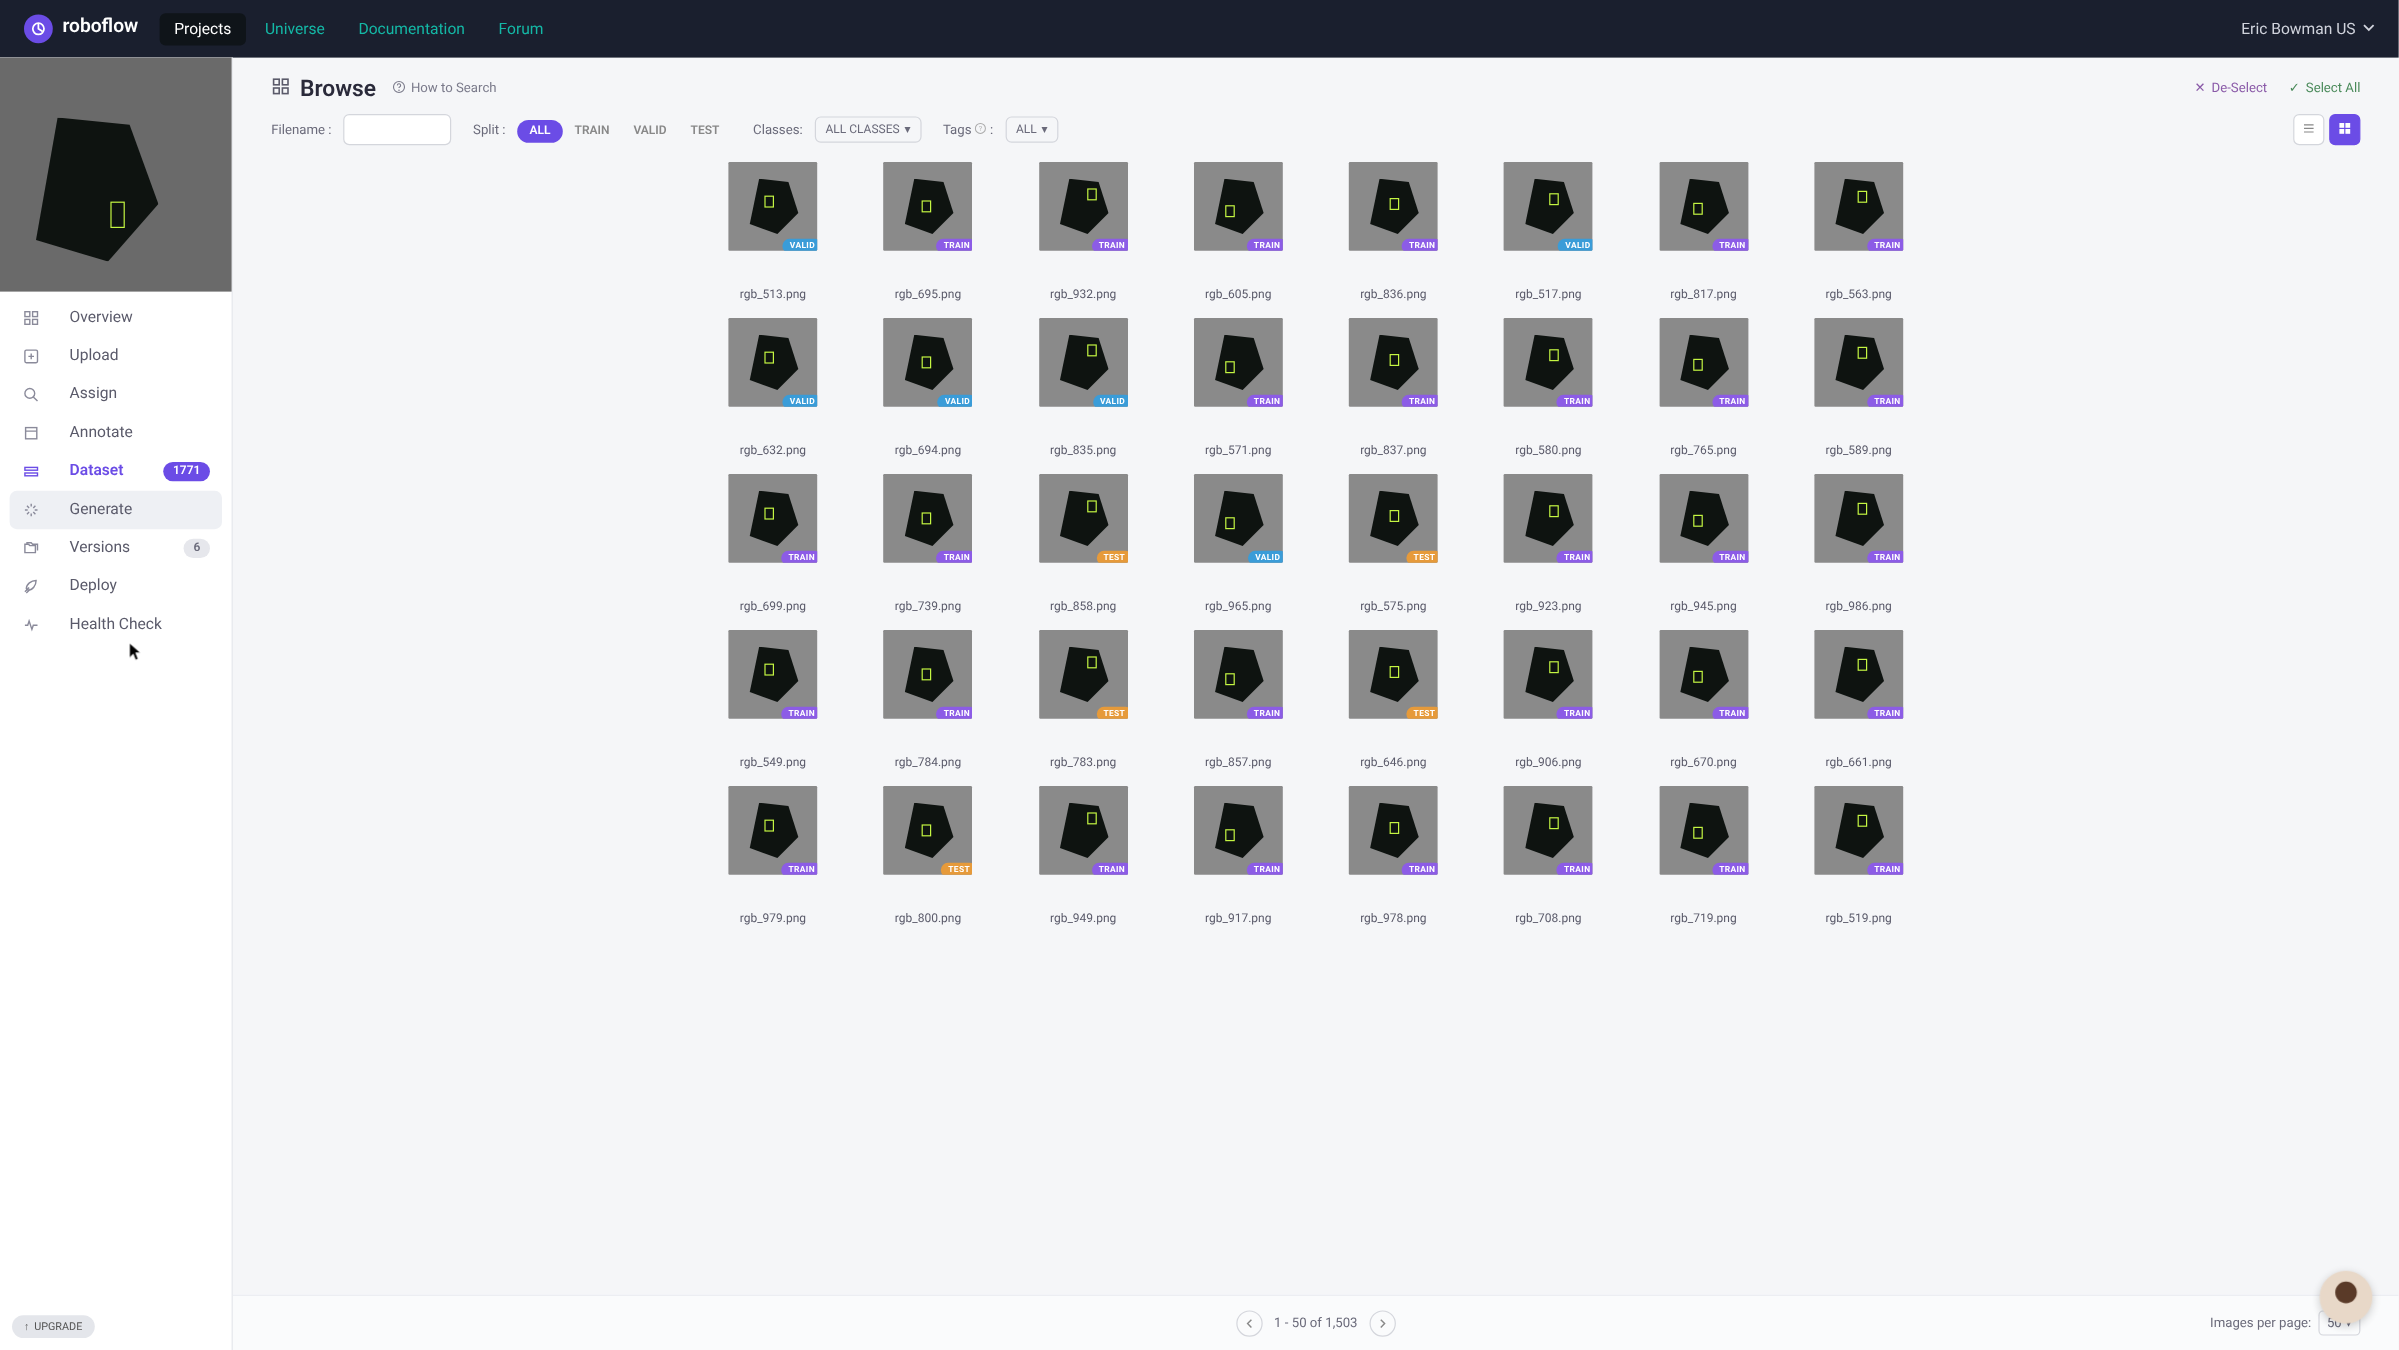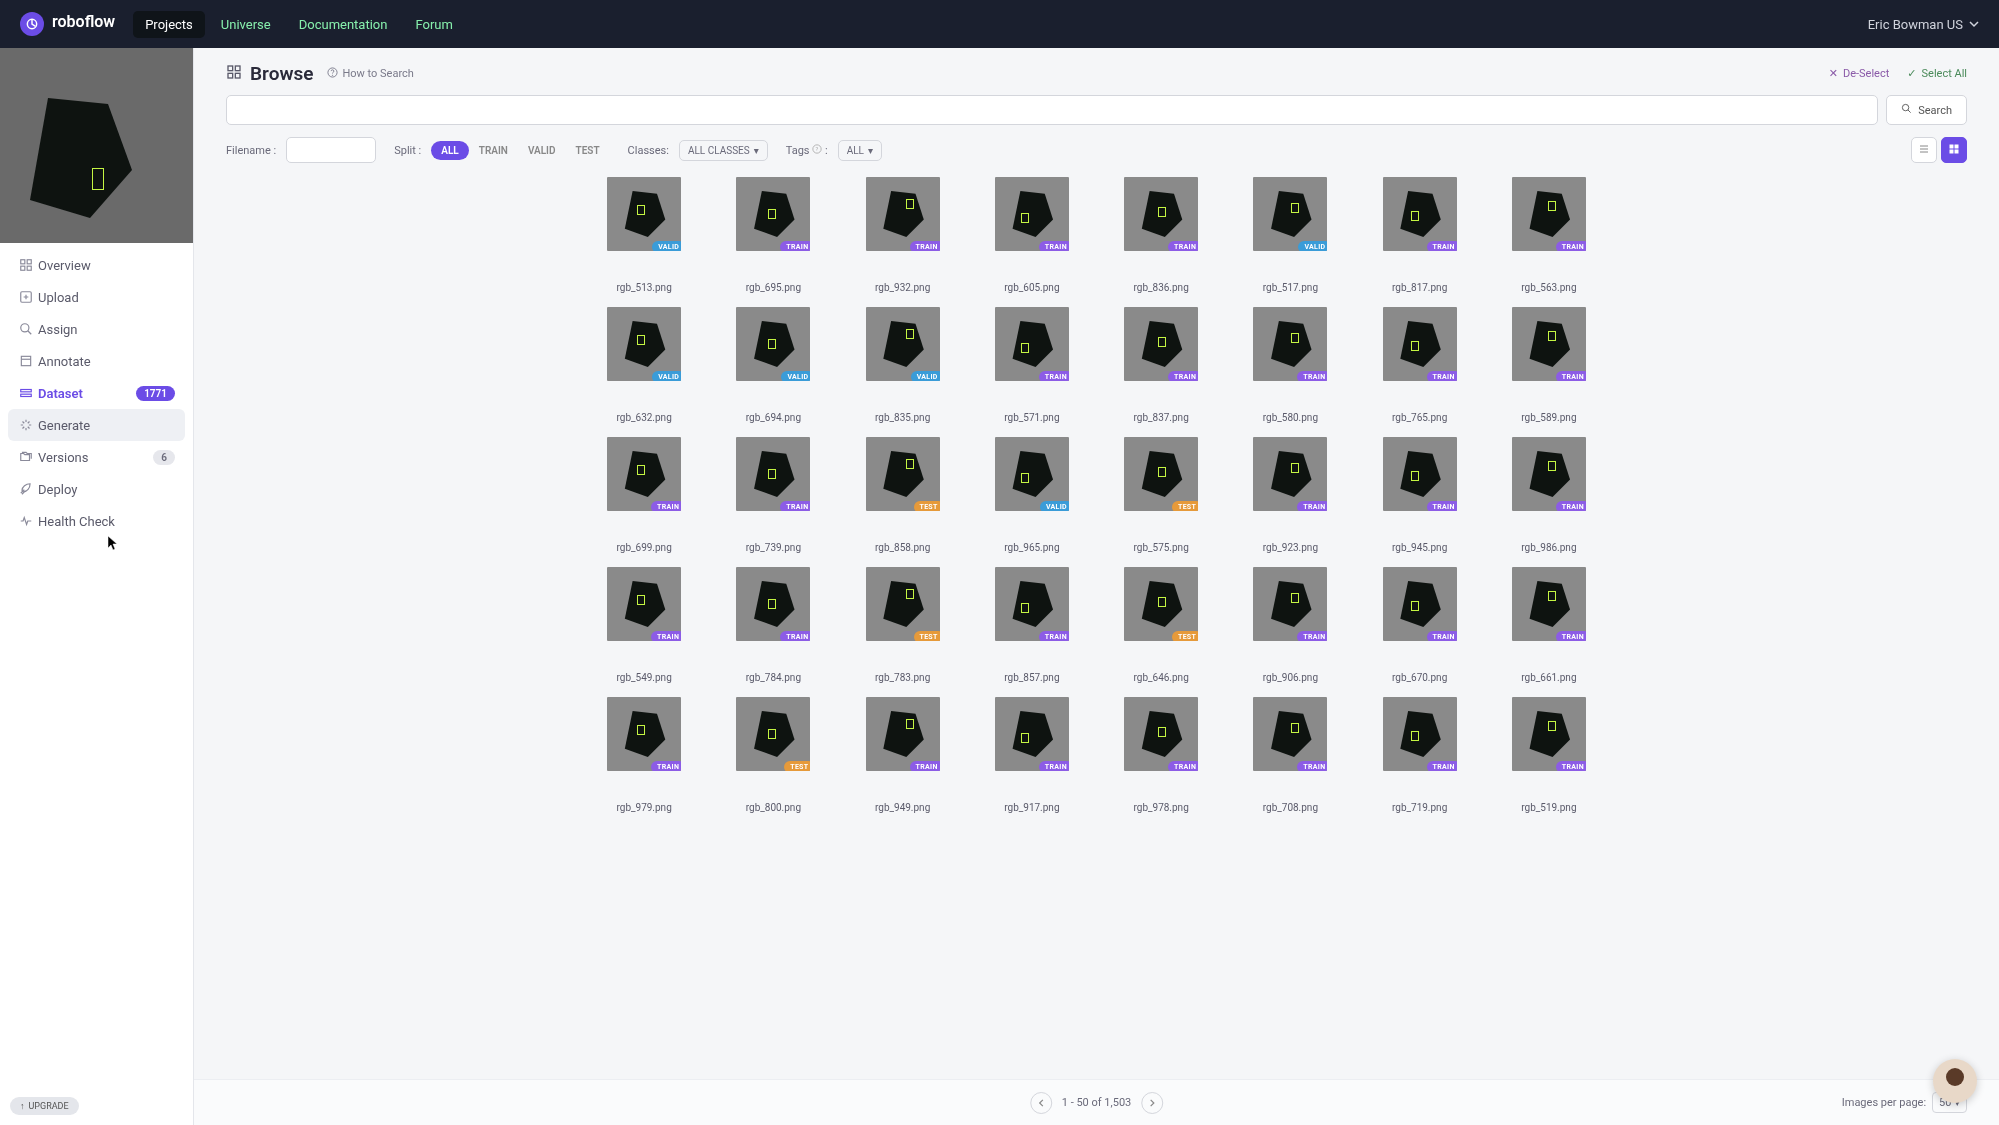--- a/index.html
+++ b/index.html
@@ -4,41 +4,41 @@
 <style>
 * { margin: 0; padding: 0; box-sizing: border-box; font-family: -apple-system, BlinkMacSystemFont, "Segoe UI", Roboto, sans-serif; }
 body { background: #f5f6f8; color: #1a1a2e; overflow: hidden; }
 
 
 .topnav { height: 48px; background: #1a1f2e; display: flex; align-items: center; padding: 0 20px; gap: 18px; }
 .logo { display: flex; gap: 8px; color: #fff; font-weight: 600; font-size: 16px; }
 .logo-mark { width: 24px; height: 24px; border-radius: 50%; background: #6b4ce6; display: flex; align-items: center; justify-content: center; }
 .logo-mark svg { width: 14px; height: 14px; }
 .nav-links { display: flex; gap: 4px; }
-.nav-link { color: #86efac; padding: 6px 12px; border-radius: 5px; font-size: 13px; cursor: pointer; }
+.nav-link { color: #14b8a6; padding: 6px 12px; border-radius: 5px; font-size: 13px; cursor: pointer; }
 .nav-link.active { background: #0f1419; color: #fff; }
 .spacer { flex: 1; }
 .user-menu { color: #d0d3dc; font-size: 13px; display: flex; align-items: center; gap: 6px; cursor: pointer; }
 
 
 .app { display: flex; height: calc(100vh - 48px); }
 
 
 .sidebar { width: 194px; background: #fff; border-right: 1px solid #e4e6eb; display: flex; flex-direction: column; }
 .preview { height: 195px; background: #6a6a6a; position: relative; overflow: hidden; }
 .preview-shape { position: absolute; left: 18px; top: 50px; width: 120px; height: 120px; background: #0e1310; clip-path: polygon(25% 0, 75% 5%, 95% 60%, 60% 100%, 10% 85%); }
 .preview-anno { position: absolute; left: 92px; top: 120px; width: 12px; height: 22px; border: 1px solid #c4f542; }
 .meta { padding: 12px 14px 6px; }
 .meta-org { font-size: 10px; color: #888; letter-spacing: .5px; }
 .meta-title-row { display: flex; align-items: flex-start; gap: 6px; margin-top: 4px; }
 .meta-title { font-size: 13px; font-weight: 600; color: #2a2a3a; line-height: 1.3; flex: 1; }
 .meta-type { font-size: 10px; color: #9a9aa5; font-family: monospace; margin-top: 4px; }
 .meta-more { color: #888; cursor: pointer; padding: 0 4px; }
 .side-nav { padding: 6px 8px; flex: 1; }
-.side-item { display: flex; align-items: center; gap: 4px; padding: 8px 10px; border-radius: 6px; color: #5a5a6a; font-size: 13px; cursor: pointer; }
+.side-item { display: flex; gap: 24px; padding: 8px 10px; border-radius: 6px; color: #5a5a6a; font-size: 13px; cursor: pointer; }
 .side-item.active { color: #6b4ce6; font-weight: 600; }
 .side-item.hover-state { background: #eef0f4; }
 .side-ico { width: 16px; height: 16px; display: flex; align-items: center; justify-content: center; color: #8a8a9a; }
 .side-item.active .side-ico { color: #6b4ce6; }
 .side-badge { margin-left: auto; background: #6b4ce6; color: #fff; font-size: 10px; font-weight: 600; padding: 2px 8px; border-radius: 10px; }
 .side-badge.muted { background: #e6e7ec; color: #6a6a7a; }
 .upgrade { margin: 10px; padding: 4px 10px; background: #e4e6eb; border-radius: 12px; display: flex; align-items: center; justify-content: center; gap: 4px; font-size: 9px; color: #555; cursor: pointer; width: fit-content; }
 
 
 .main { flex: 1; display: flex; flex-direction: column; overflow: hidden; }
@@ -241,32 +241,20 @@
           <span>✕</span>
           <span>De-Select</span>
         </div>
         <div class="hdr-act selectall">
           <span>✓</span>
           <span>Select All</span>
         </div>
       </div>
     </div>
 
-    <div class="search-row">
-      <input class="search-input" style="">
-      <button class="search-btn">
-        <span>
-          <svg width="11" height="11" viewBox="0 0 24 24" fill="none" stroke="currentColor" stroke-width="2">
-              <circle cx="10" cy="10" r="7"></circle>
-              <path d="M21 21 L15 15"></path>
-            </svg>
-        </span>
-        <span>Search</span>
-      </button>
-    </div>
 
     <div class="filter-row">
       <span class="filter-lbl">Filename :</span>
       <input class="filter-input" style="">
       <span class="filter-lbl" style="margin-left:8px;">Split :</span>
       <span id="split-pills"><span class="pill purple">ALL</span><span class="pill ghost">TRAIN</span><span class="pill ghost">VALID</span><span class="pill ghost">TEST</span></span>
       <span class="filter-lbl" style="margin-left:8px;">Classes:</span>
       <span class="chip">
         <span>ALL CLASSES</span>
         <span>▾</span>

